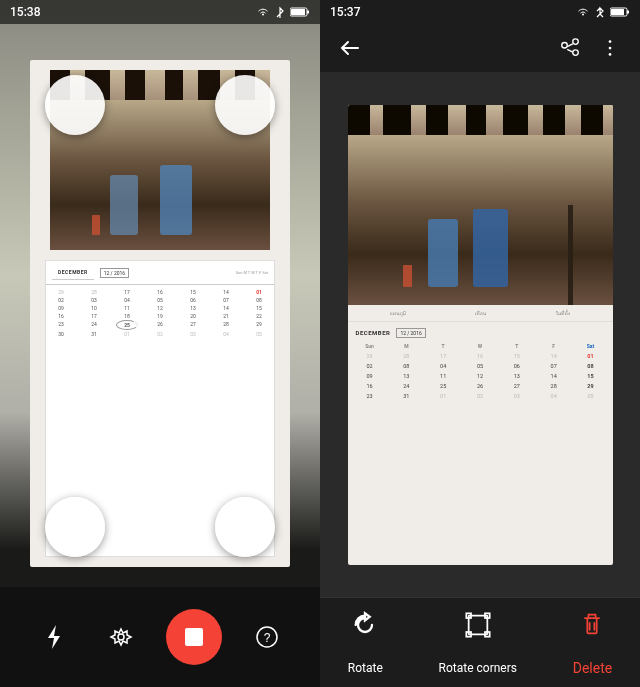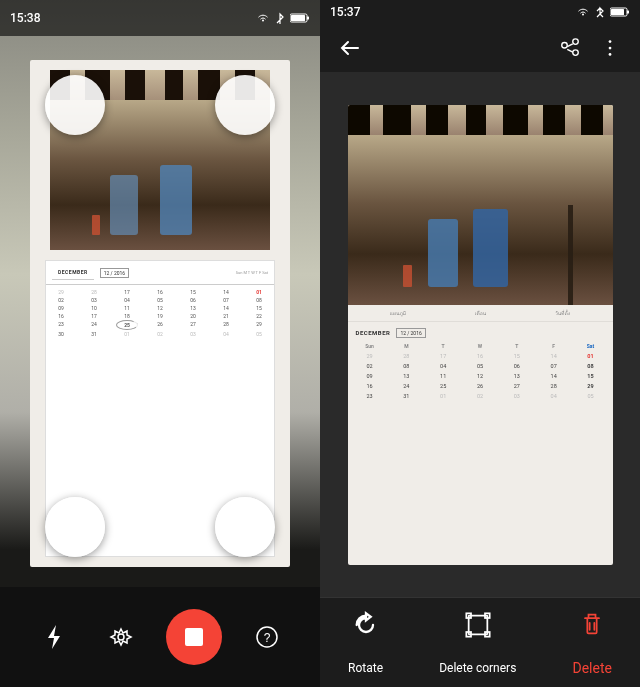--- a/index.html
+++ b/index.html
@@ -18,21 +18,21 @@
       width: 320px;
       height: 687px;
       position: relative;
       background: #1a1a1a;
       overflow: hidden;
     }
 
     .left-status-bar {
       position: absolute;
       top: 0; left: 0; right: 0;
-      height: 36px;
+      height: 24px;
       background: rgba(0,0,0,0.6);
       display: flex;
       align-items: center;
       justify-content: space-between;
       padding: 0 10px;
       z-index: 10;
     }
 
     .left-status-bar .time {
       color: #fff;
@@ -709,21 +709,21 @@
     <div class="right-tool-btn">
       <div class="icon-circle">
         <svg width="28" height="28" viewBox="0 0 24 24">
           <rect x="4" y="4" width="16" height="16" stroke="white" fill="none" stroke-width="1.5" rx="0.5"></rect>
           <rect x="2" y="2" width="4" height="4" stroke="white" fill="none" stroke-width="1.5"></rect>
           <rect x="18" y="2" width="4" height="4" stroke="white" fill="none" stroke-width="1.5"></rect>
           <rect x="2" y="18" width="4" height="4" stroke="white" fill="none" stroke-width="1.5"></rect>
           <rect x="18" y="18" width="4" height="4" stroke="white" fill="none" stroke-width="1.5"></rect>
         </svg>
       </div>
-      <span class="label">Delete corners</span>
+      <span class="label">Rotate corners</span>
     </div>
     <div class="right-tool-btn">
       <div class="icon-circle">
         <svg width="28" height="28" viewBox="0 0 24 24">
           <path d="M6 7 L18 7 M9 7 L9 4 L15 4 L15 7 M8 7 L8 19 Q8 20 9 20 L15 20 Q16 20 16 19 L16 7 M10 11 L10 17 M14 11 L14 17" stroke="#f44336" fill="none" stroke-width="1.5" stroke-linecap="round"></path>
         </svg>
       </div>
       <span class="delete-label">Delete</span>
     </div>
   </div>

